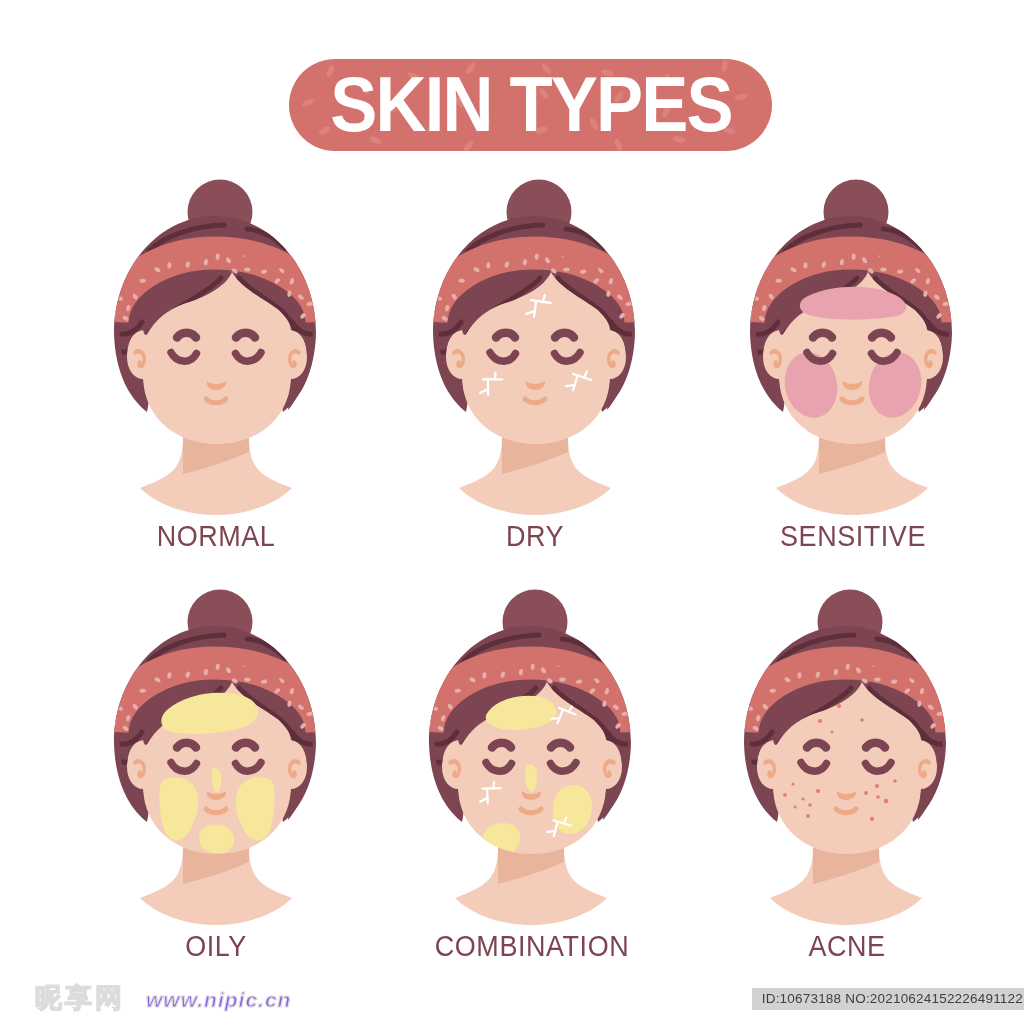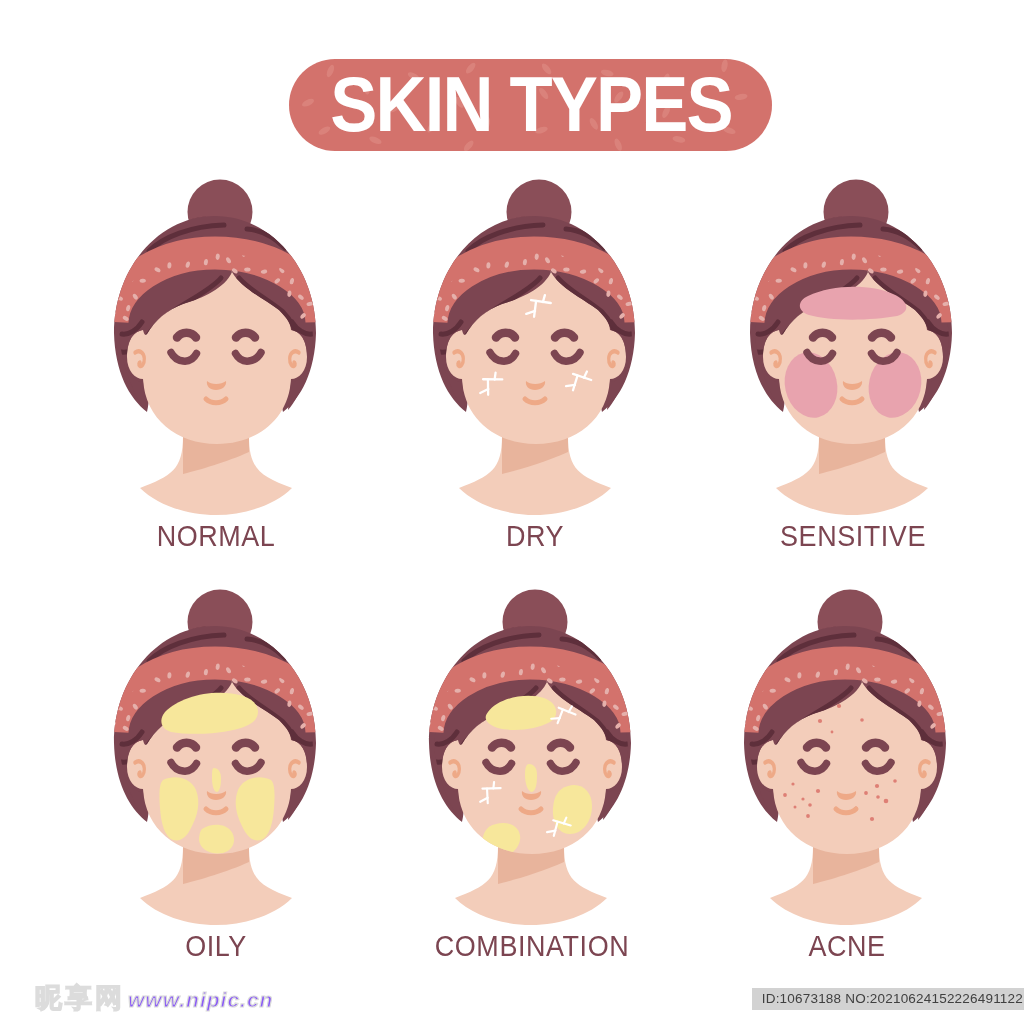--- a/index.html
+++ b/index.html
@@ -3,21 +3,21 @@
 <meta charset="utf-8">
 <title>Skin Types</title>
 <style>
   html,body{margin:0;padding:0;width:1024px;height:1024px;background:#ffffff;overflow:hidden;}
   body{font-family:"Liberation Sans", sans-serif;}
   #stage{position:relative;width:1024px;height:1024px;background:#fff;margin-left:19px;}
   svg#art{position:absolute;left:0;top:0;width:1024px;height:1024px;display:block;}
   text{font-family:"Liberation Sans", sans-serif;}
   .banner-title{font-size:78px;font-weight:700;letter-spacing:-2px;}
   .face-label{font-size:29px;font-weight:400;letter-spacing:0.6px;}
-  #wm-left{position:absolute;left:16px;bottom:12px;display:flex;align-items:flex-end;gap:3px;}
+  #wm-left{position:absolute;left:16px;bottom:12px;display:flex;align-items:flex-end;gap:21px;}
   #wm-cn{font-size:27px;font-weight:700;color:#ffffff;-webkit-text-stroke:1.4px #dcdcdc;letter-spacing:3px;line-height:1;}
   #wm-url{font-size:21px;font-weight:700;font-style:italic;color:#8b5cf6;-webkit-text-stroke:1.2px #dcdcdc;letter-spacing:1px;line-height:1.15;}
   #wm-id{position:absolute;right:10px;bottom:14px;background:#d2d2d2;color:#404040;font-size:13.5px;padding:3px 10px 4px 10px;letter-spacing:0.2px;white-space:nowrap;}
 </style>
 </head>
 <body>
 
 <div id="stage">
 <svg id="art" viewBox="0 0 1024 1024" xmlns="http://www.w3.org/2000/svg">
 <defs>

